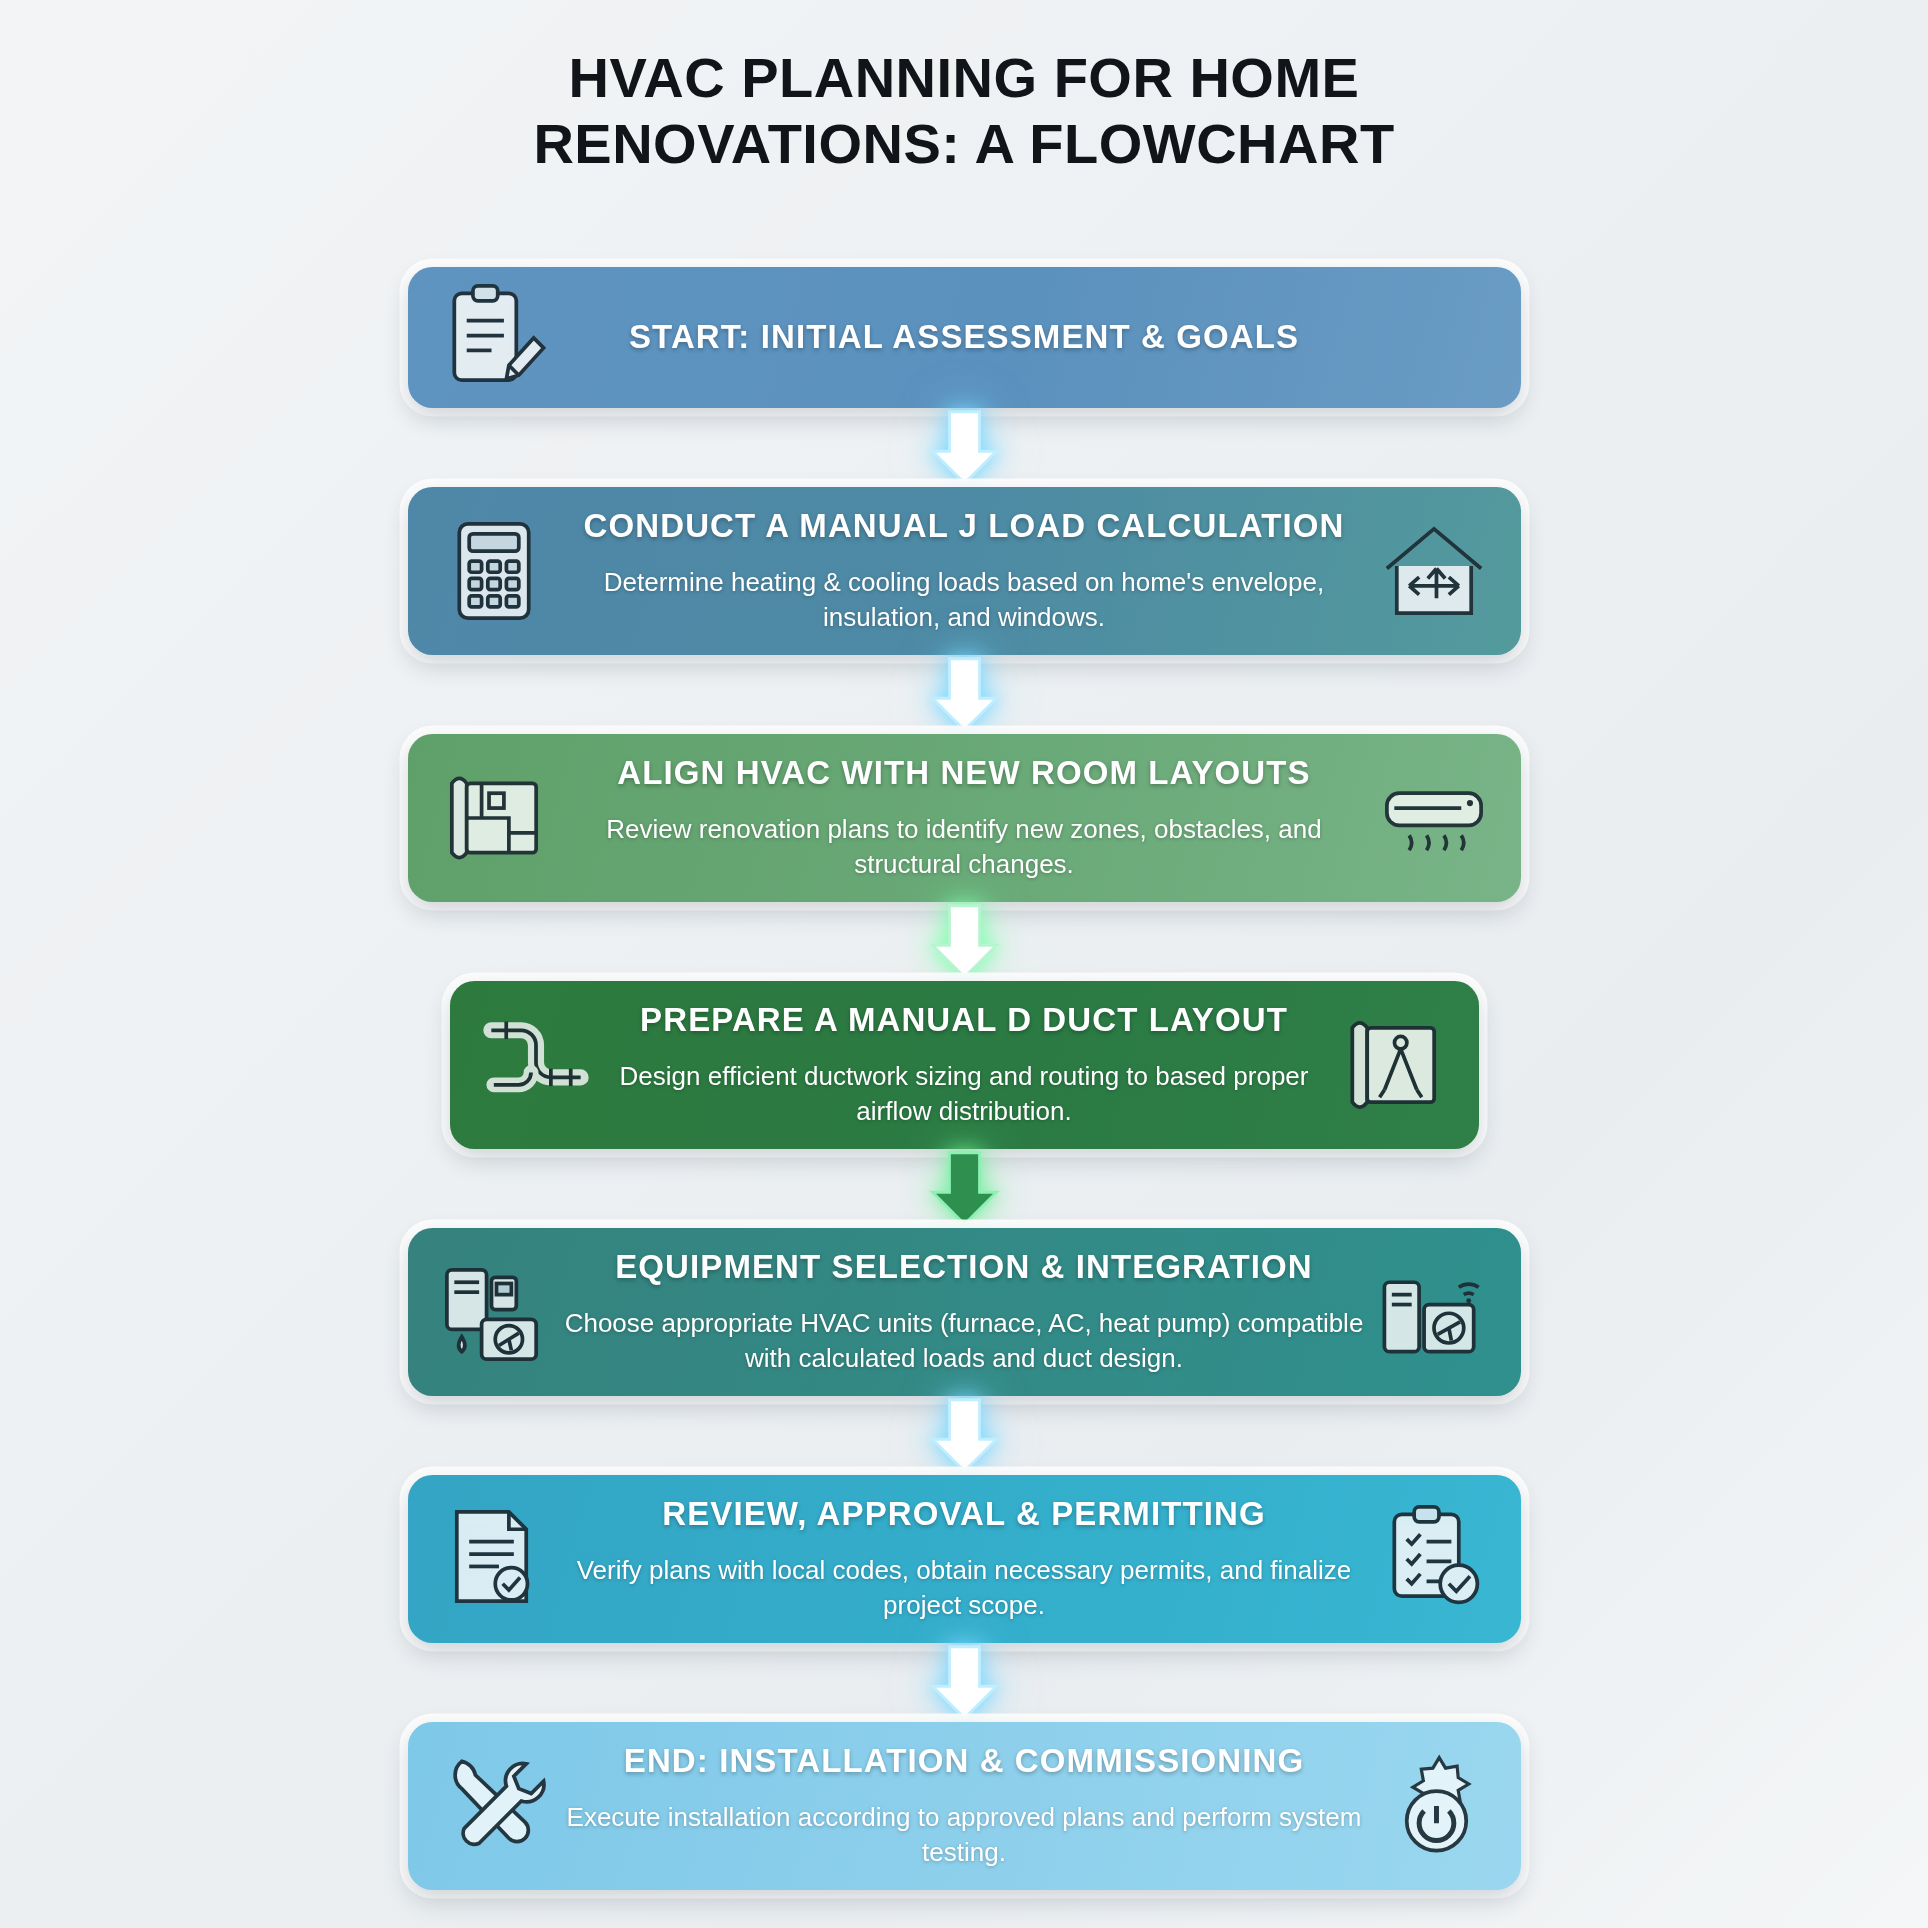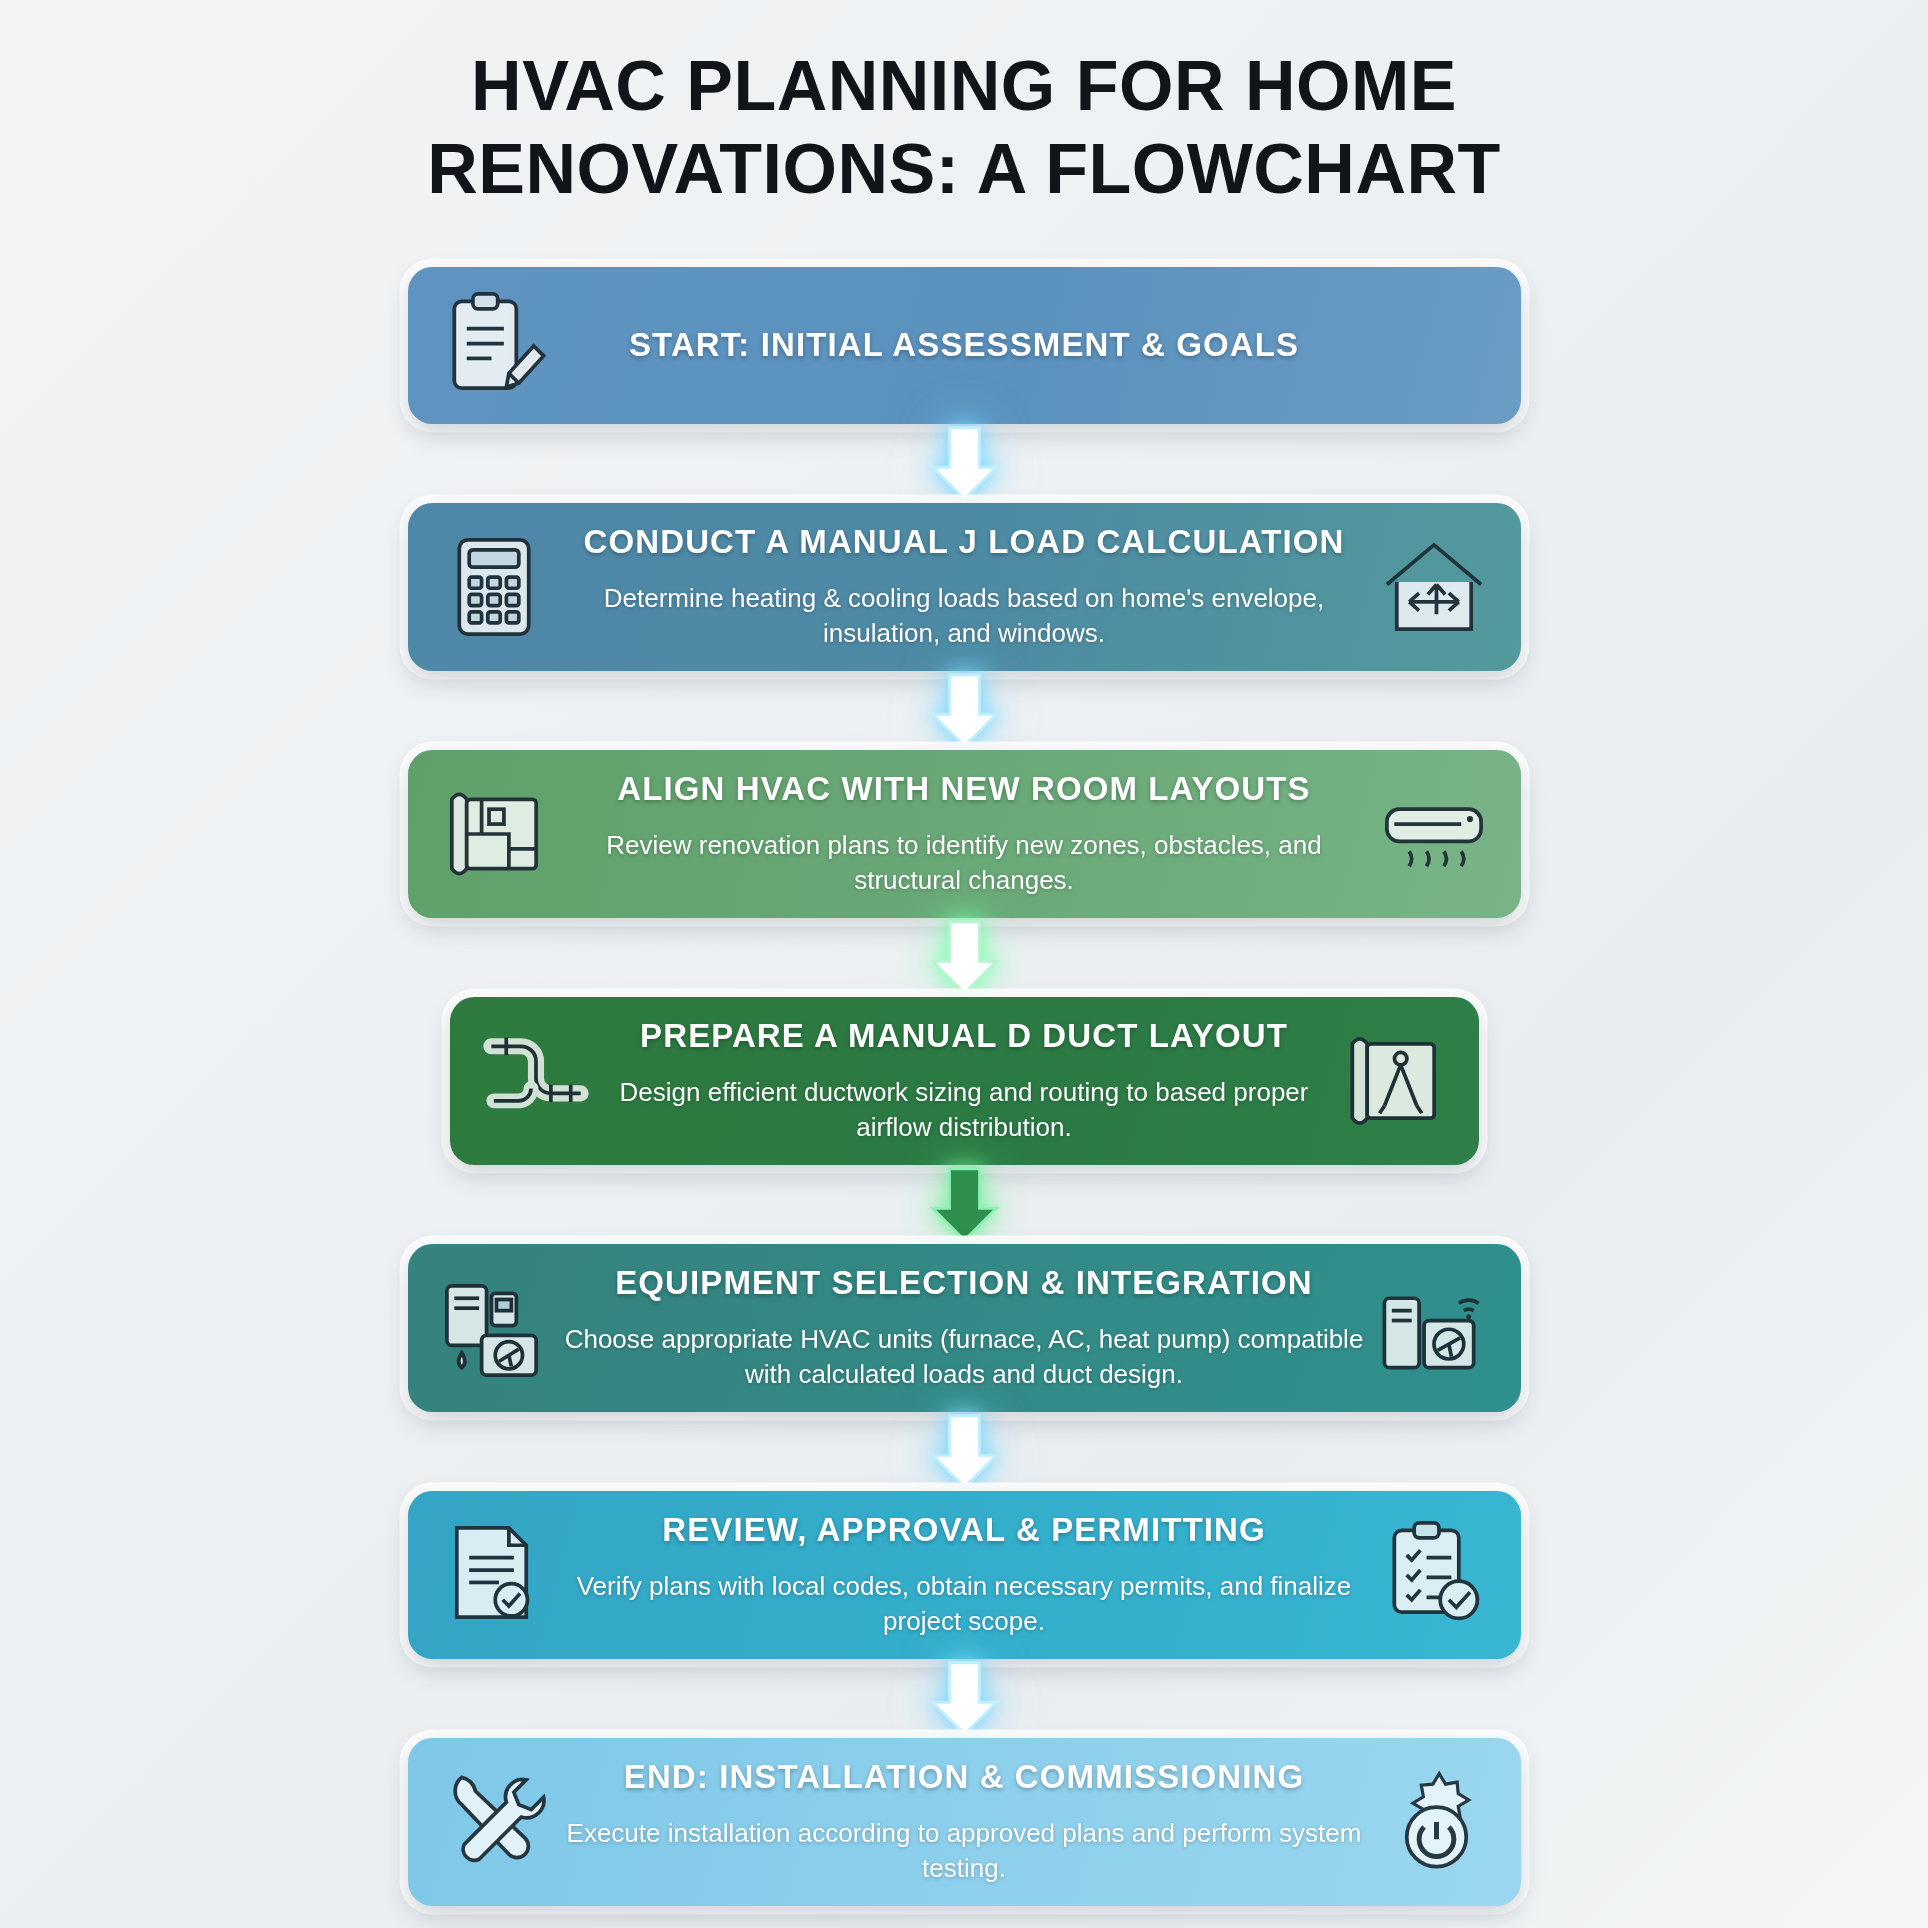--- a/index.html
+++ b/index.html
@@ -22,21 +22,21 @@
 
   
   .title-block {
     position: absolute;
     top: 45px;
     left: 0;
     width: 1928px;
     text-align: center;
   }
   .title-line {
-    font-size: 70px;
+    font-size: 56px;
     font-weight: 800;
     letter-spacing: 0.5px;
     color: #111418;
     line-height: 1.18;
     text-transform: uppercase;
   }
 
   
   .flow {
     position: absolute;
@@ -93,21 +93,21 @@
     height: 124px;
     display: flex;
     align-items: center;
     justify-content: center;
     opacity: 0.92;
   }
   .node .ico.spacer { visibility: hidden; }
   .node .ico svg { width: 100%; height: 100%; display: block; }
 
   
-  .n1 { width: 1113px; height: 157px; background: linear-gradient(105deg,#5e94bf 0%, #5b91bd 55%, #6a9cc4 100%); gap: 32px; }
+  .n1 { width: 1113px; height: 141px; background: linear-gradient(105deg,#5e94bf 0%, #5b91bd 55%, #6a9cc4 100%); gap: 32px; }
   .n2 { width: 1113px; height: 168px; background: linear-gradient(105deg,#4f87a8 0%, #4d8aa4 50%, #539a9c 100%); }
   .n3 { width: 1113px; height: 168px; background: linear-gradient(105deg,#5fa06a 0%, #6aa978 55%, #78b487 100%); }
   .n4 { width: 1029px; height: 168px; background: linear-gradient(105deg,#2e7a3e 0%, #2b7a44 55%, #2f7f49 100%); }
   .n5 { width: 1113px; height: 168px; background: linear-gradient(105deg,#35827e 0%, #338a86 55%, #2f908d 100%); }
   .n6 { width: 1113px; height: 168px; background: linear-gradient(105deg,#34a5c4 0%, #33aecb 55%, #38b6d2 100%); }
   .n7 { width: 1113px; height: 168px; background: linear-gradient(105deg,#7ec8e8 0%, #8ed0ec 55%, #9ad7ef 100%); }
   .n7 .hd, .n7 .sub { color:#ffffff; }
 
   
   .arrow {

